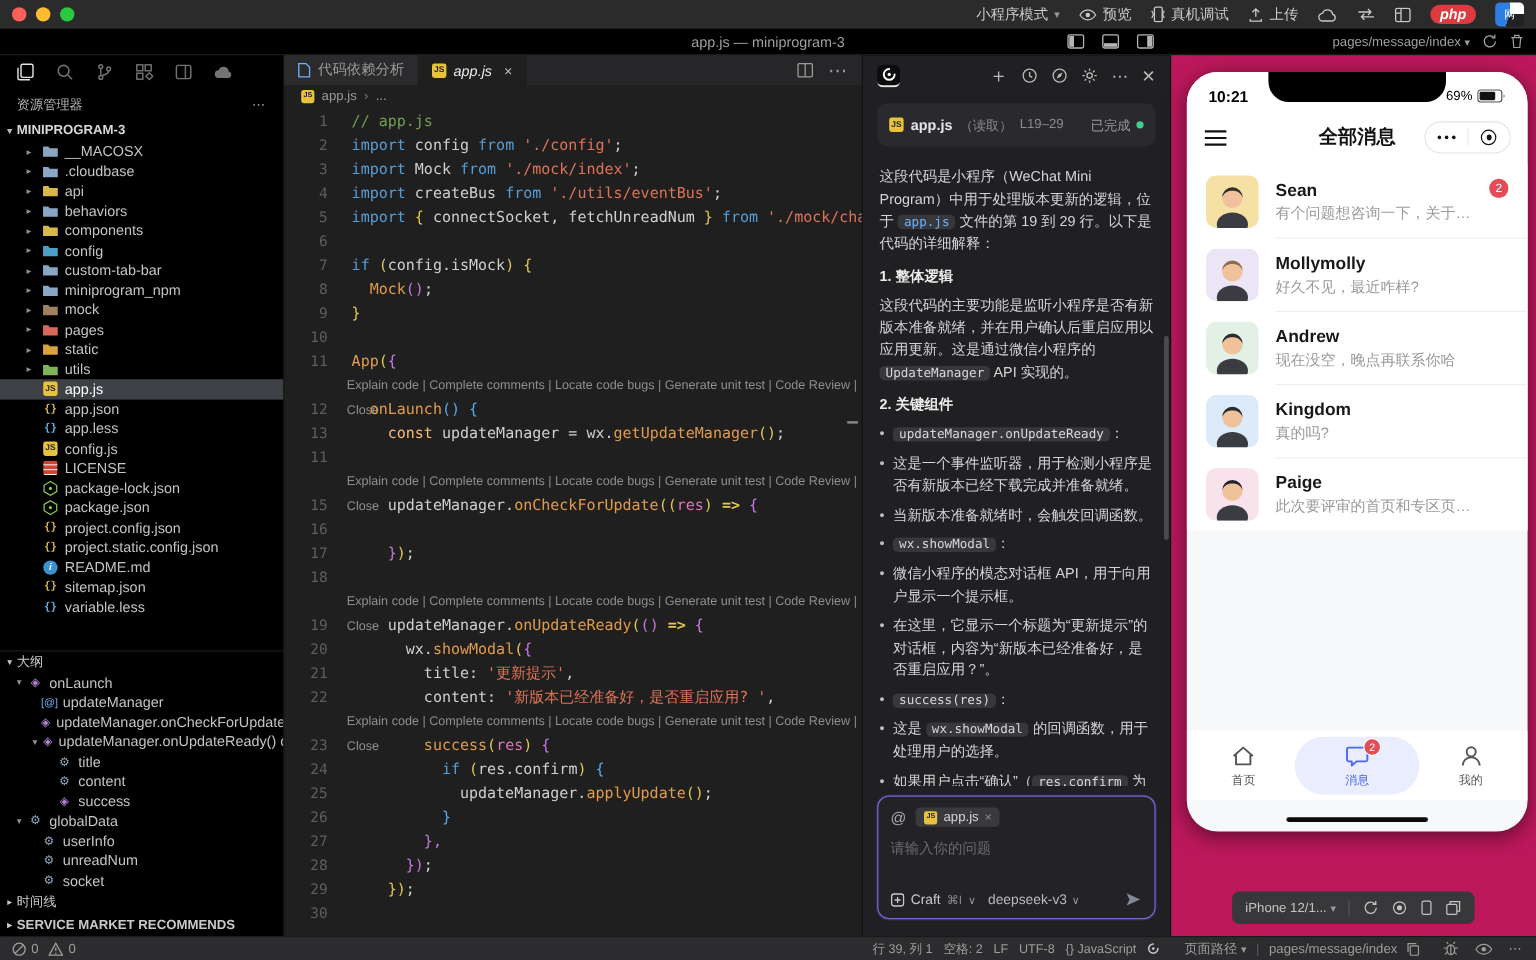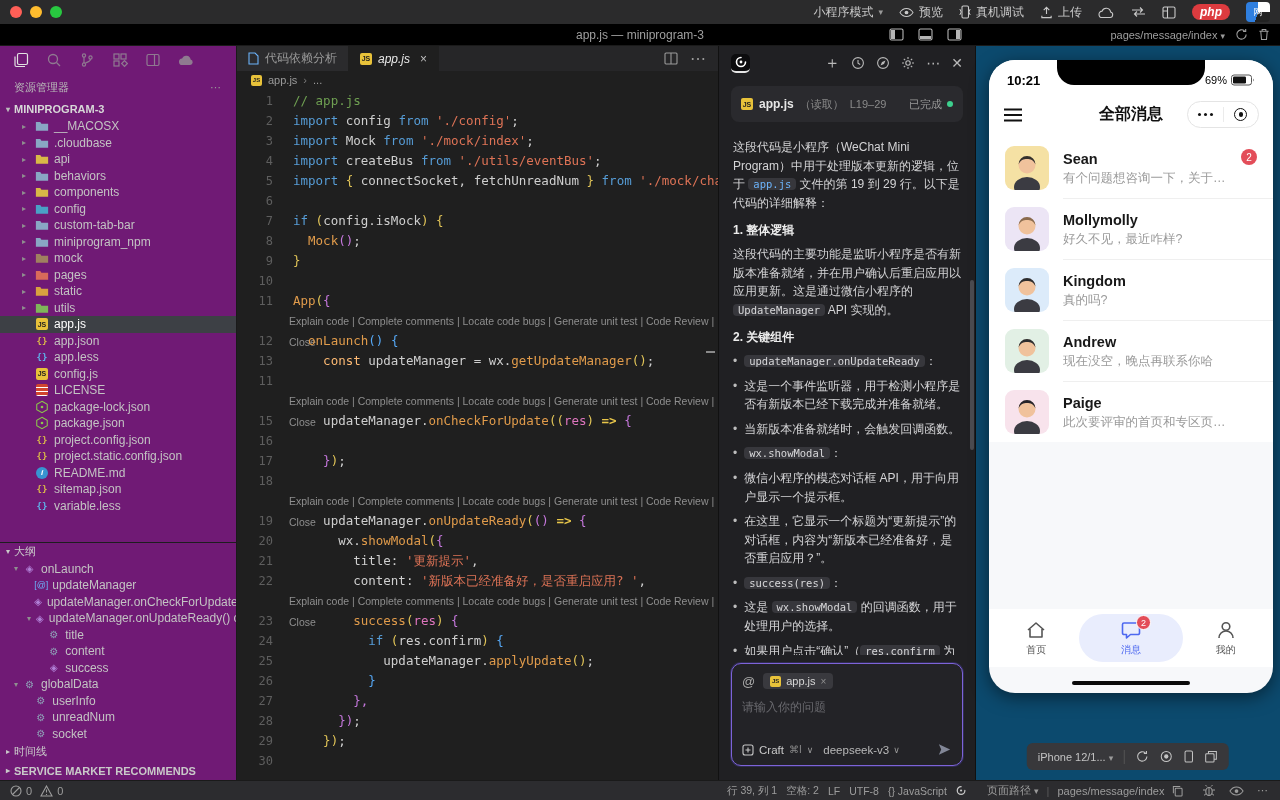--- a/index.html
+++ b/index.html
@@ -16,24 +16,24 @@
   .caret { font-size:9px; color:#9a9a9a; }
   .php-badge { background:#dd3b3f; color:#fff; font-weight:bold; font-style:italic; border-radius:9px; padding:1px 8px; font-size:12px; }
   .wm { width:24px; height:20px; border-radius:4px; background:conic-gradient(#fff 0 25%,#222 25% 55%,#2f7fe0 55% 100%); display:flex; align-items:center; justify-content:center; color:#fff; font-size:9px; }
   .menubar { height:22px; background:#000000; display:flex; align-items:center; position:relative; border-bottom:1px solid #1a1a1a; }
   .win-title { position:absolute; left:0; right:0; text-align:center; font-size:12px; color:#9f9f9f; }
   .layout-icons { position:absolute; right:318px; display:flex; gap:14px; }
   .pagepath-top { position:absolute; right:10px; width:285px; display:flex; align-items:center; gap:10px; justify-content:flex-end; font-size:11px; color:#9f9f9f; }
 
   
   .main { display:flex; height:734px; }
-  .sidebar { width:237px; background:#701a75; display:flex; flex-direction:column; border-right:1px solid #1a1a1a; font-size:12px; }
+  .sidebar { width:237px; background:#000000; display:flex; flex-direction:column; border-right:1px solid #1a1a1a; font-size:12px; }
   .editor { flex:1; min-width:0; background:#1f1f1f; display:flex; flex-direction:column; position:relative; }
   .ai { width:257px; background:#202023; border-left:1px solid #111; display:flex; flex-direction:column; }
-  .sim { width:305px; background:#0c4a6e; position:relative; border-left:1px solid #111; }
+  .sim { width:305px; background:#be185d; position:relative; border-left:1px solid #111; }
 
   
   .activity { height:28px; display:flex; align-items:center; gap:17px; padding:0 13px; }
   .act-ic { opacity:.75; }
   .act-ic.on { opacity:1; }
   .expl-head { height:26px; display:flex; align-items:center; padding:0 14px; font-size:11px; color:#b8b8b8; }
   .expl-head .more { margin-left:auto; color:#9a9a9a; letter-spacing:1px; }
   .proj-row { height:18px; display:flex; align-items:center; gap:4px; padding-left:6px; font-weight:bold; font-size:11px; color:#d8d8d8; }
   .tree { }
   .trow { height:16.5px; display:flex; align-items:center; gap:5px; padding-left:22px; color:#c3c3c3; white-space:nowrap; }
@@ -812,43 +812,43 @@
               </svg>
             </span>
             <span class="mtxt">
               <div class="mname">Mollymolly</div>
               <div class="mprev">好久不见，最近咋样?</div>
             </span>
           </div>
           <div class="msg">
             <span class="avatar">
               <svg viewBox="0 0 44 44" width="44" height="44">
+                <rect width="44" height="44" fill="#e2f0e5"></rect>
+                <ellipse cx="22" cy="41" rx="13" ry="10" fill="#3b3b42"></ellipse>
+                <circle cx="22" cy="19" r="8.5" fill="#f0c29c"></circle>
+                <path d="M13.5 18.5a8.5 8.5 0 0 1 17 0c-2-4.5-5-5.5-8.5-5.5s-6.5 1-8.5 5.5z" fill="#2d2d2f"></path>
+              </svg>
+            </span>
+            <span class="mtxt">
+              <div class="mname">Andrew</div>
+              <div class="mprev">现在没空，晚点再联系你哈</div>
+            </span>
+          </div>
+          <div class="msg">
+            <span class="avatar">
+              <svg viewBox="0 0 44 44" width="44" height="44">
                 <rect width="44" height="44" fill="#dcebfa"></rect>
                 <ellipse cx="22" cy="41" rx="13" ry="10" fill="#3b3b42"></ellipse>
                 <circle cx="22" cy="19" r="8.5" fill="#f0c29c"></circle>
                 <path d="M13.5 18.5a8.5 8.5 0 0 1 17 0c-2-4.5-5-5.5-8.5-5.5s-6.5 1-8.5 5.5z" fill="#2d2d2f"></path>
               </svg>
             </span>
             <span class="mtxt">
               <div class="mname">Kingdom</div>
               <div class="mprev">真的吗?</div>
-            </span>
-          </div>
-          <div class="msg">
-            <span class="avatar">
-              <svg viewBox="0 0 44 44" width="44" height="44">
-                <rect width="44" height="44" fill="#e2f0e5"></rect>
-                <ellipse cx="22" cy="41" rx="13" ry="10" fill="#3b3b42"></ellipse>
-                <circle cx="22" cy="19" r="8.5" fill="#f0c29c"></circle>
-                <path d="M13.5 18.5a8.5 8.5 0 0 1 17 0c-2-4.5-5-5.5-8.5-5.5s-6.5 1-8.5 5.5z" fill="#2d2d2f"></path>
-              </svg>
-            </span>
-            <span class="mtxt">
-              <div class="mname">Andrew</div>
-              <div class="mprev">现在没空，晚点再联系你哈</div>
             </span>
           </div>
           <div class="msg">
             <span class="avatar">
               <svg viewBox="0 0 44 44" width="44" height="44">
                 <rect width="44" height="44" fill="#f8e3ec"></rect>
                 <ellipse cx="22" cy="41" rx="13" ry="10" fill="#3b3b42"></ellipse>
                 <circle cx="22" cy="19" r="8.5" fill="#f0c29c"></circle>
                 <path d="M13.5 18.5a8.5 8.5 0 0 1 17 0c-2-4.5-5-5.5-8.5-5.5s-6.5 1-8.5 5.5z" fill="#26242a"></path>
               </svg>

